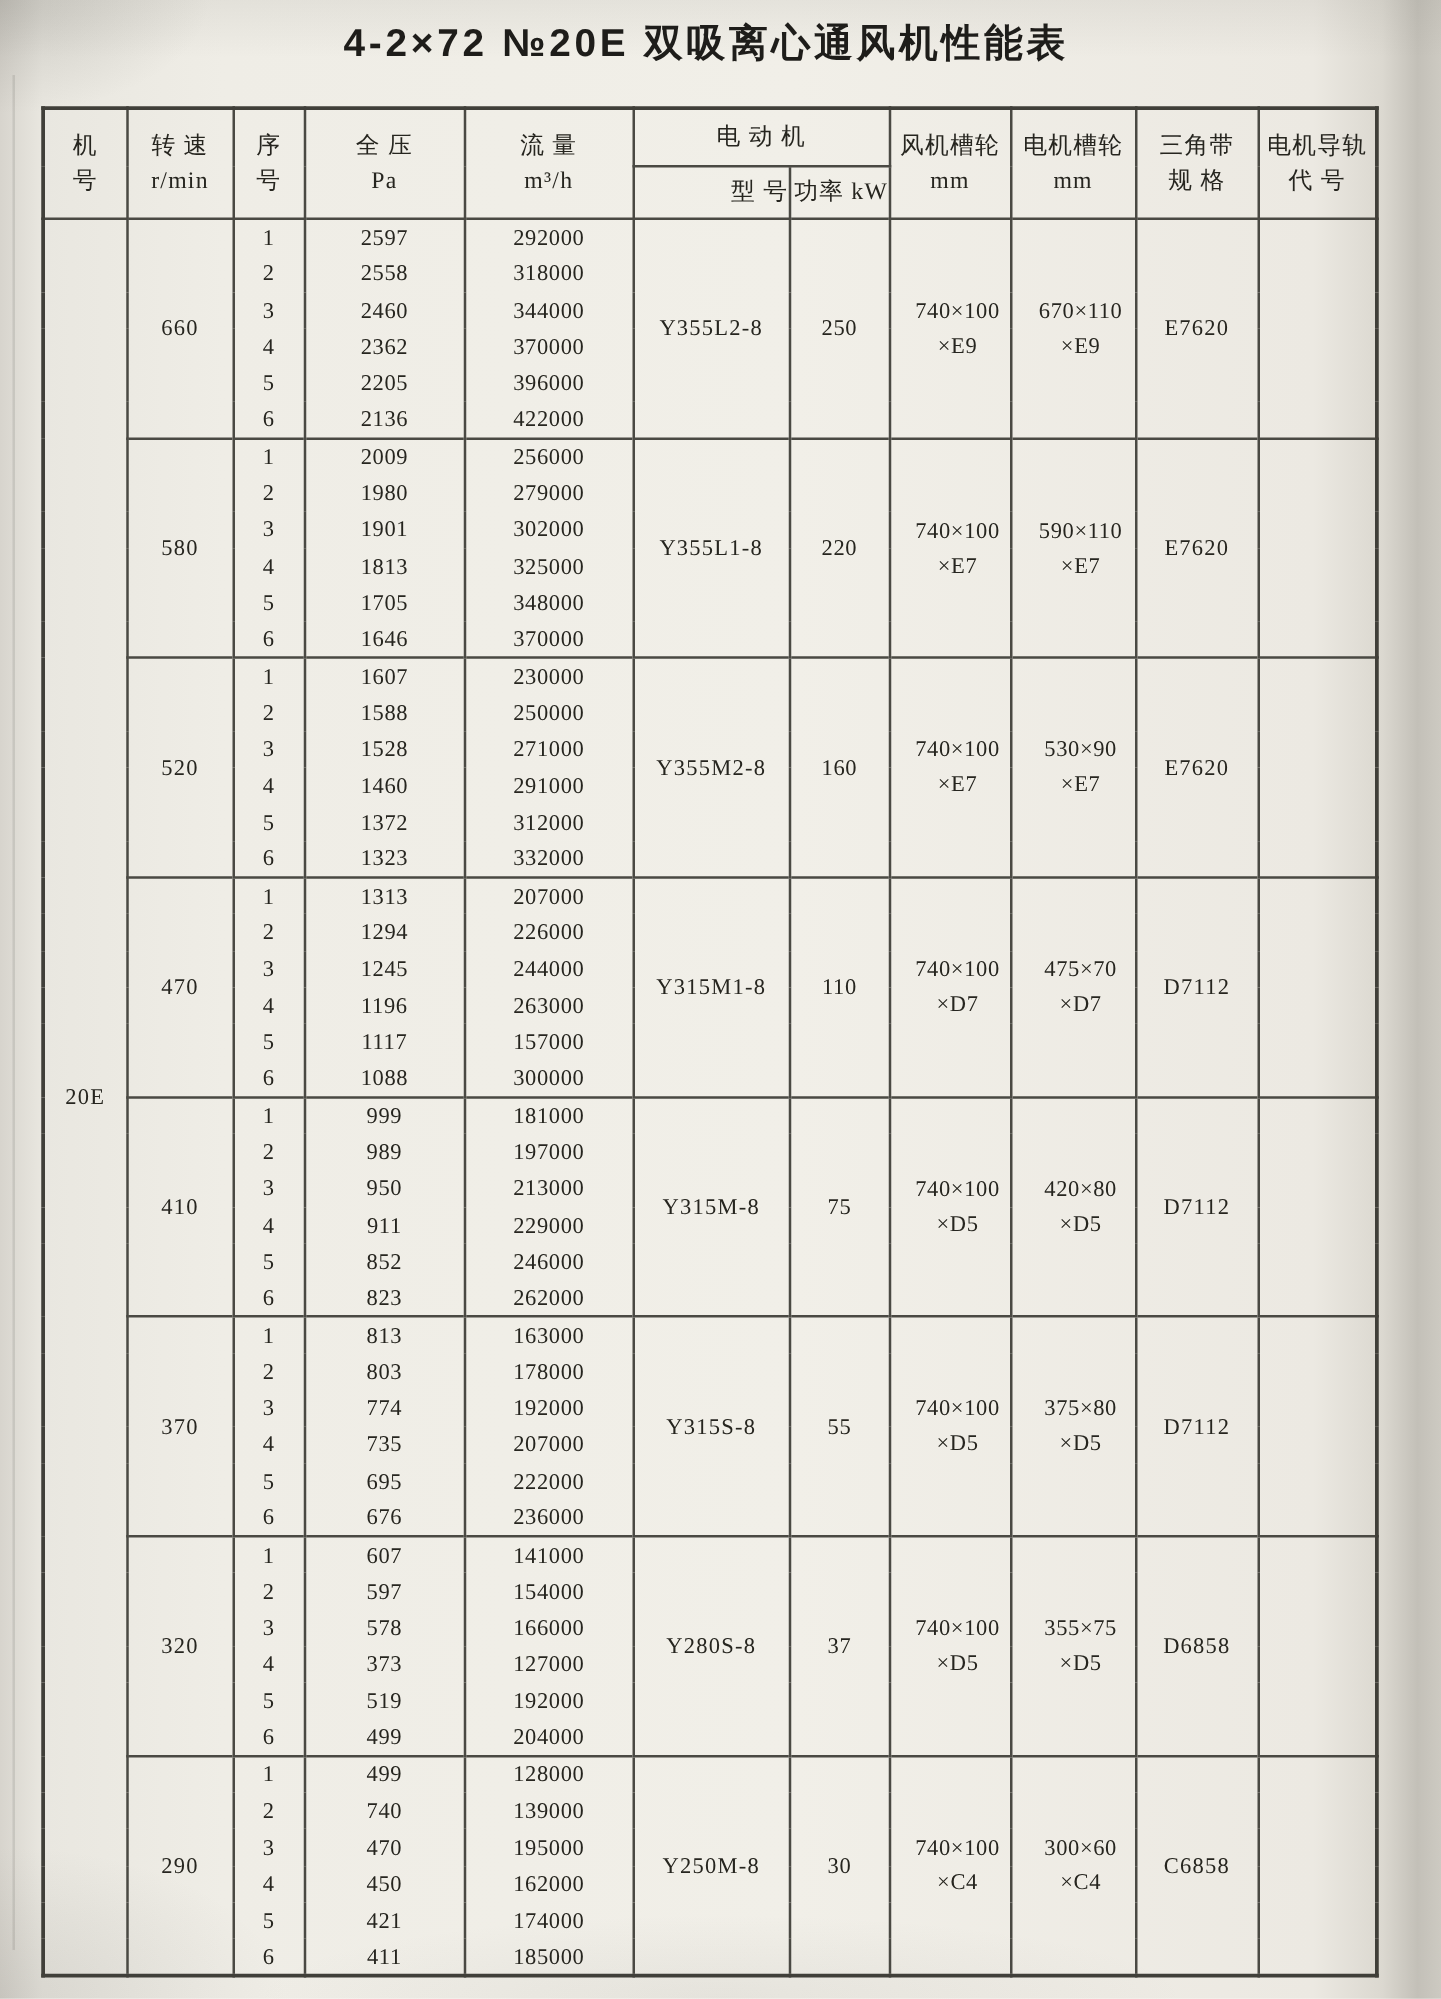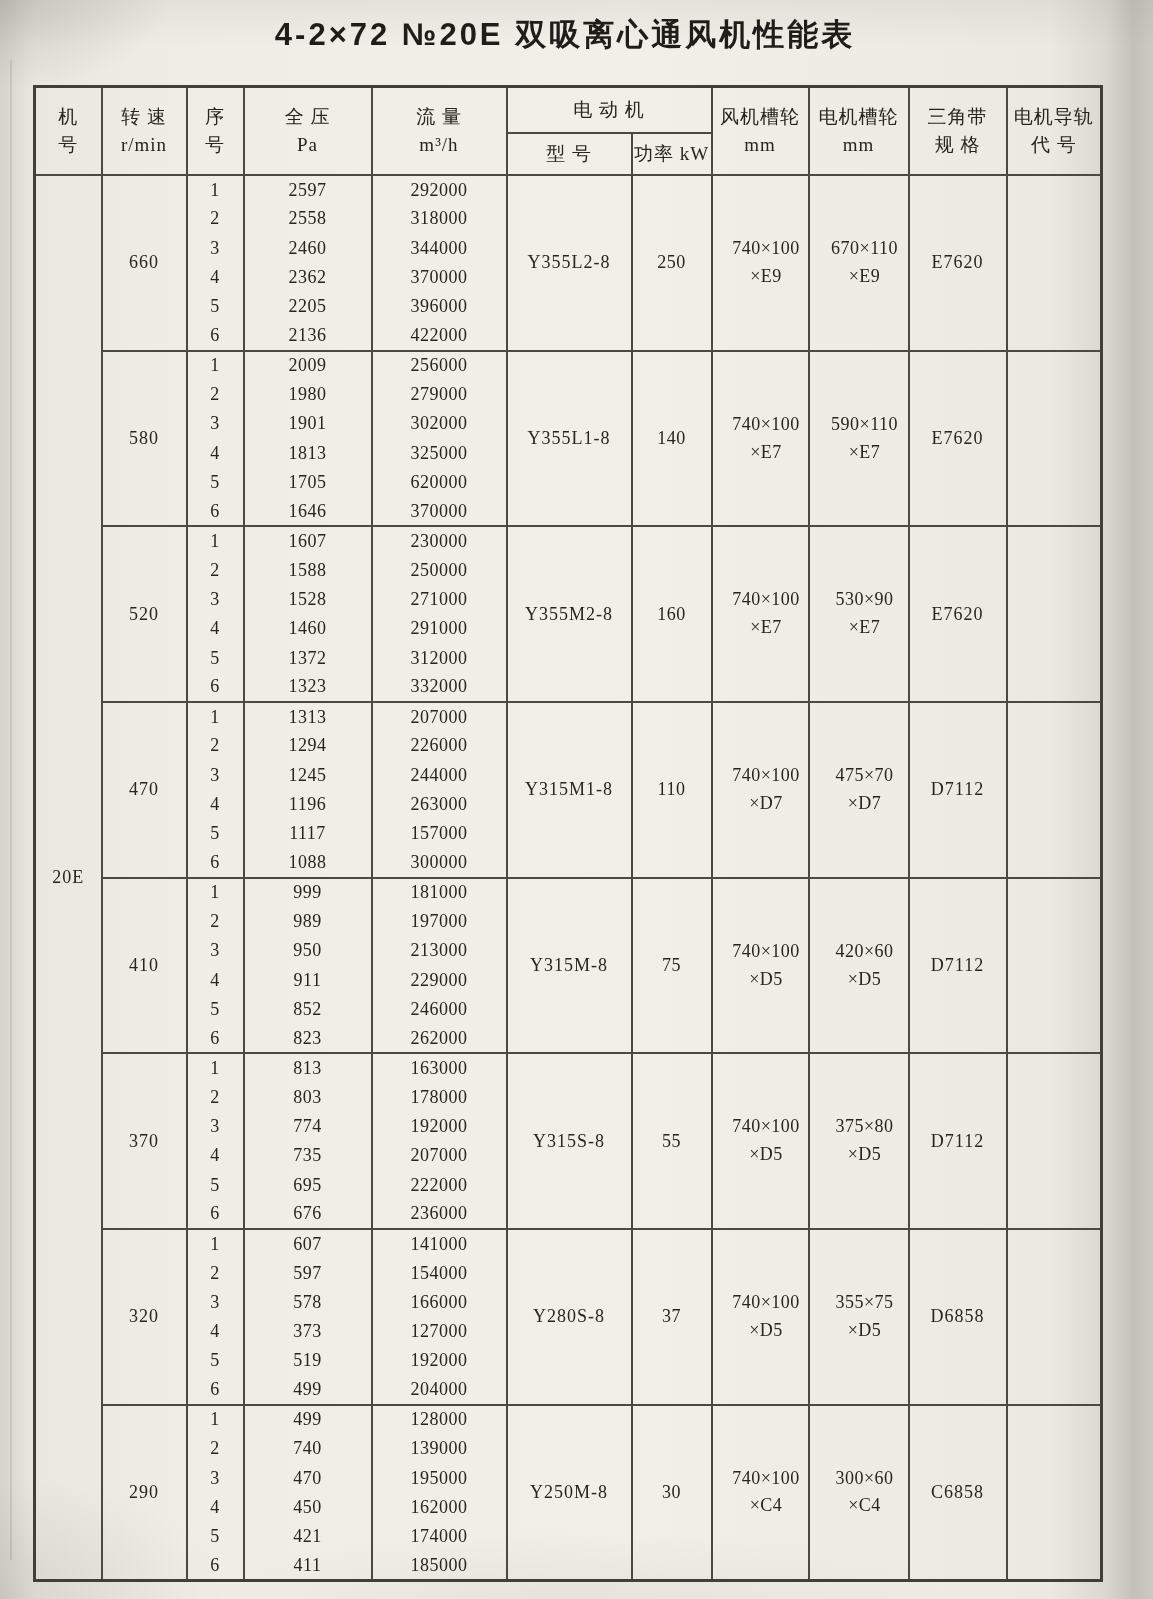--- a/index.html
+++ b/index.html
@@ -60,21 +60,21 @@
     letter-spacing: .5px;
     color: #26251f;
   }
   .perf thead th {
     border-bottom: 2px solid #4a4943;
     font-size: 19px;
     letter-spacing: 1px;
     line-height: 1.45;
   }
   .perf thead tr:first-child th { height: 44px; }
-  .perf thead tr:last-child  th { height: 40px; }
+  .perf thead tr:last-child  th { height: 40px; text-align: right; }
   .pre { white-space: pre-line; }
   .perf tbody tr { height: 29px; }
   .perf tbody tr.block-start > td { border-top: 2px solid #4a4943; }
   .perf tbody td.pre { line-height: 1.55; padding-left: 12px; }
   .perf td[data-name="machine-no-cell"],
   .perf td[data-name="speed-cell"],
   .perf td[data-name="motor-model-cell"],
   .perf td[data-name="v-belt-cell"] { letter-spacing: 1px; }
   
   .edge-line {
@@ -173,21 +173,21 @@
           <td data-name="seq-cell">6</td>
           <td data-name="pressure-cell">2136</td>
           <td data-name="flow-cell">422000</td>
         </tr>
         <tr data-name="table-row" class="block-start">
           <td data-name="speed-cell" rowspan="6">580</td>
           <td data-name="seq-cell">1</td>
           <td data-name="pressure-cell">2009</td>
           <td data-name="flow-cell">256000</td>
           <td data-name="motor-model-cell" rowspan="6">Y355L1-8</td>
-          <td data-name="motor-power-cell" rowspan="6">140</td>
+          <td data-name="motor-power-cell" rowspan="6">220</td>
           <td data-name="fan-pulley-cell" rowspan="6" class="pre">740×100
 ×E7</td>
           <td data-name="motor-pulley-cell" rowspan="6" class="pre">590×110
 ×E7</td>
           <td data-name="v-belt-cell" rowspan="6">E7620</td>
           <td data-name="rail-cell" rowspan="6"></td>
         </tr>
         <tr data-name="table-row">
           <td data-name="seq-cell">2</td>
           <td data-name="pressure-cell">1980</td>
@@ -199,21 +199,21 @@
           <td data-name="flow-cell">302000</td>
         </tr>
         <tr data-name="table-row">
           <td data-name="seq-cell">4</td>
           <td data-name="pressure-cell">1813</td>
           <td data-name="flow-cell">325000</td>
         </tr>
         <tr data-name="table-row">
           <td data-name="seq-cell">5</td>
           <td data-name="pressure-cell">1705</td>
-          <td data-name="flow-cell">620000</td>
+          <td data-name="flow-cell">348000</td>
         </tr>
         <tr data-name="table-row">
           <td data-name="seq-cell">6</td>
           <td data-name="pressure-cell">1646</td>
           <td data-name="flow-cell">370000</td>
         </tr>
         <tr data-name="table-row" class="block-start">
           <td data-name="speed-cell" rowspan="6">520</td>
           <td data-name="seq-cell">1</td>
           <td data-name="pressure-cell">1607</td>
@@ -293,21 +293,21 @@
         </tr>
         <tr data-name="table-row" class="block-start">
           <td data-name="speed-cell" rowspan="6">410</td>
           <td data-name="seq-cell">1</td>
           <td data-name="pressure-cell">999</td>
           <td data-name="flow-cell">181000</td>
           <td data-name="motor-model-cell" rowspan="6">Y315M-8</td>
           <td data-name="motor-power-cell" rowspan="6">75</td>
           <td data-name="fan-pulley-cell" rowspan="6" class="pre">740×100
 ×D5</td>
-          <td data-name="motor-pulley-cell" rowspan="6" class="pre">420×60
+          <td data-name="motor-pulley-cell" rowspan="6" class="pre">420×80
 ×D5</td>
           <td data-name="v-belt-cell" rowspan="6">D7112</td>
           <td data-name="rail-cell" rowspan="6"></td>
         </tr>
         <tr data-name="table-row">
           <td data-name="seq-cell">2</td>
           <td data-name="pressure-cell">989</td>
           <td data-name="flow-cell">197000</td>
         </tr>
         <tr data-name="table-row">

